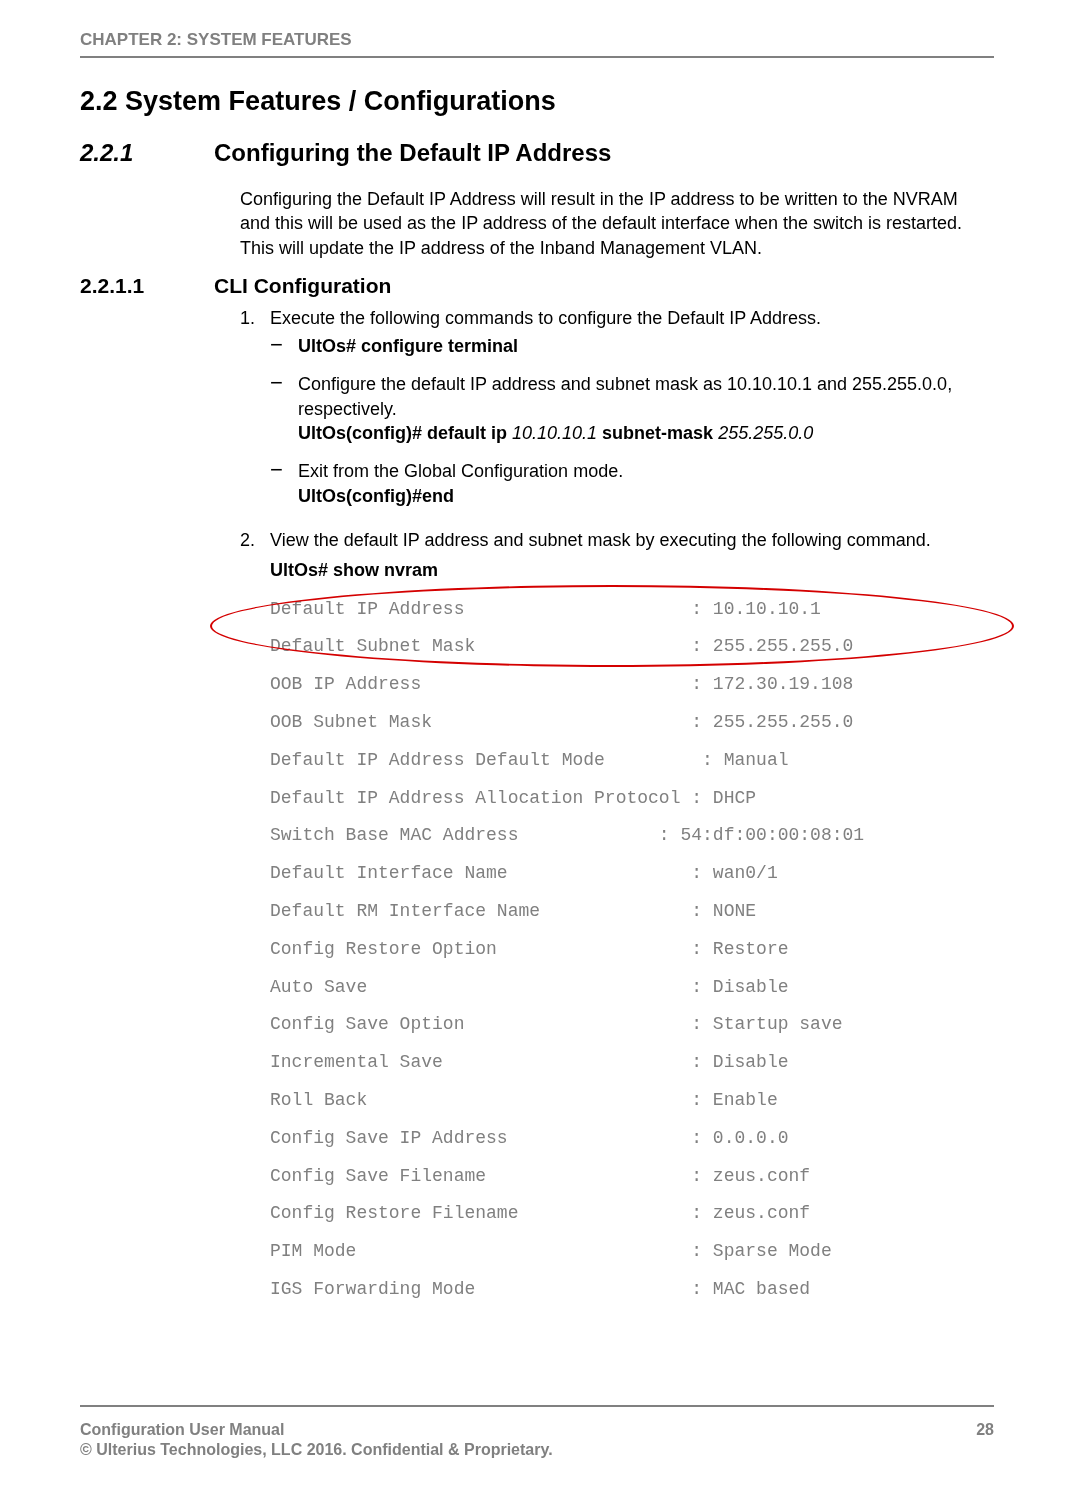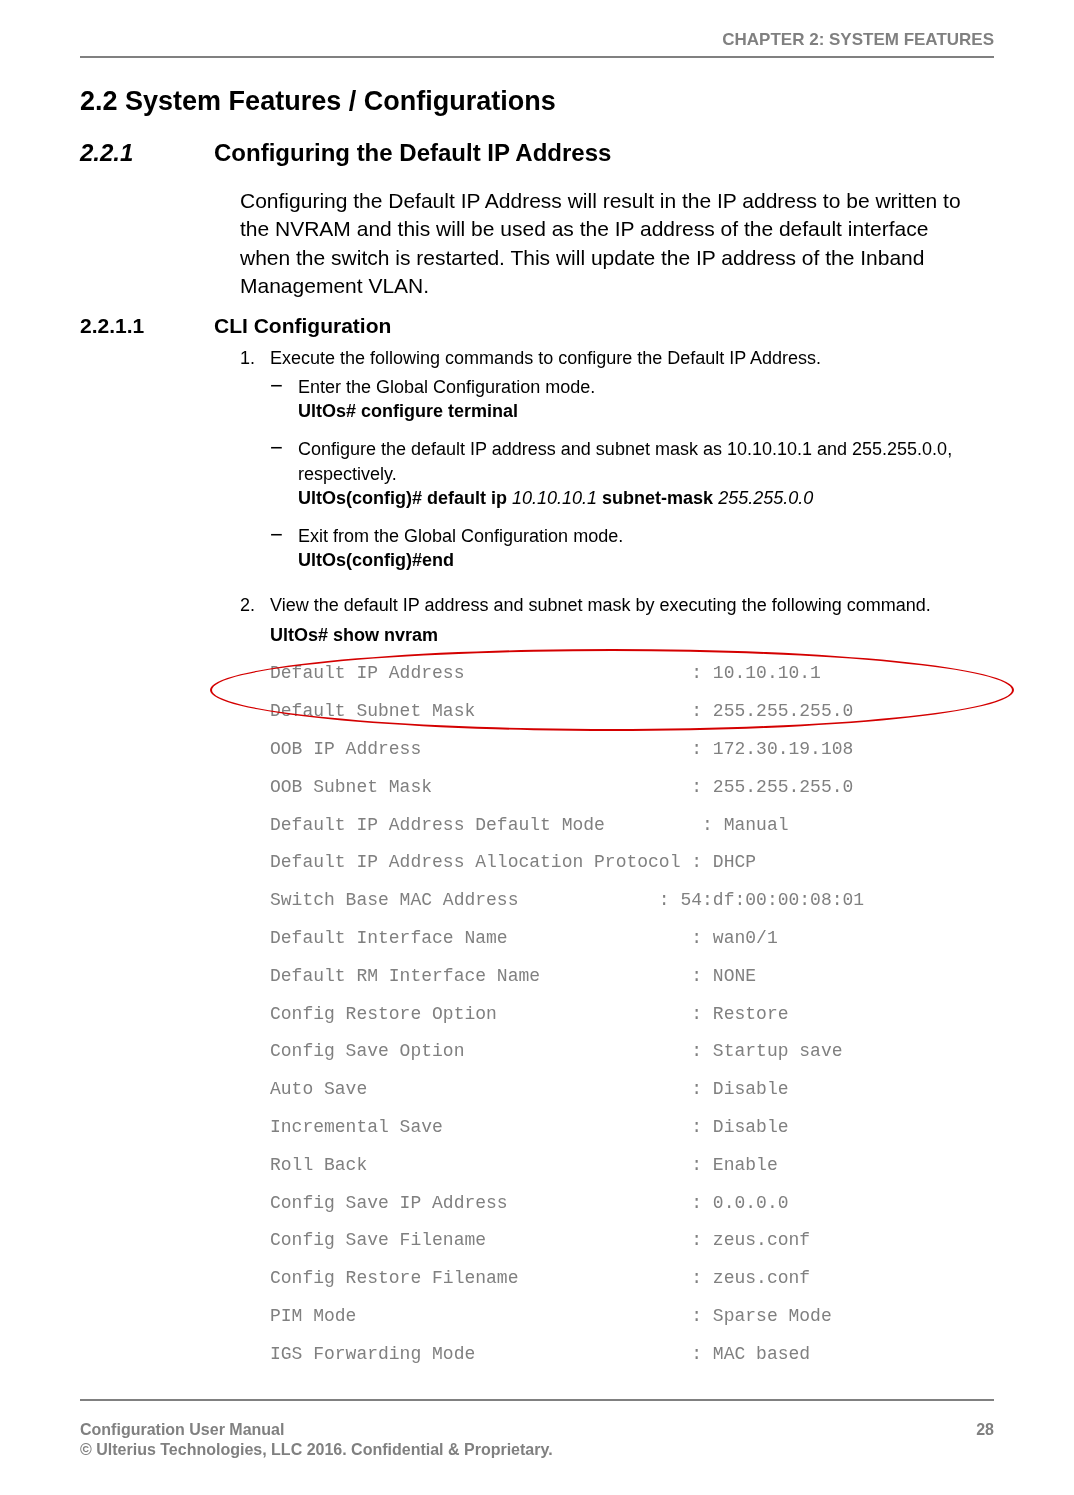--- a/index.html
+++ b/index.html
@@ -11,21 +11,21 @@
     background: #fff;
   }
   .page {
     width: 1074px;
     height: 1495px;
     position: relative;
     box-sizing: border-box;
     padding: 30px 80px 0 80px;
   }
   .header {
-    text-align: right;
+    text-align: left;
     color: #808080;
     font-weight: bold;
     font-size: 17px;
     padding-bottom: 6px;
     border-bottom: 2px solid #808080;
     margin-bottom: 28px;
   }
   .h1 {
     font-size: 27px;
     font-weight: bold;
@@ -39,21 +39,21 @@
   }
   .h2num { width: 134px; flex: 0 0 134px; font-style: italic; }
   .h3row {
     font-size: 21px;
     font-weight: bold;
     margin: 0 0 8px 0;
     display: flex;
   }
   .h3num { width: 134px; flex: 0 0 134px; }
   .bodytext {
-    font-size: 21px;
+    font-size: 18px;
     line-height: 1.35;
     margin-left: 160px;
     margin-right: 10px;
     margin-bottom: 14px;
   }
   .ol-step {
     margin-left: 160px;
     font-size: 18px;
     line-height: 1.35;
   }
@@ -92,21 +92,21 @@
     border: 2px solid #d40000;
     border-radius: 50%;
     pointer-events: none;
   }
   .footer {
     position: absolute;
     left: 80px;
     right: 80px;
     bottom: 36px;
     border-top: 2px solid #808080;
-    padding-top: 20px;
+    padding-top: 14px;
     color: #808080;
     font-weight: bold;
     font-size: 16px;
     display: flex;
     justify-content: space-between;
     flex-wrap: wrap;
   }
   .footer .left { flex: 1; }
   .footer .right { text-align: right; width: 60px; }
   .footer .full { width: 100%; margin-top: 2px; }
@@ -141,21 +141,20 @@
   <div class="ol-step">
 
     <div class="step">
       <div class="step-num">1.</div>
       <div class="step-body">
         <div>Execute the following commands to configure the Default IP Address.</div>
 
         <div class="dash">
           <div class="dash-mark">−</div>
           <div class="dash-body">
-            <div>Enter the Global Configuration mode.</div>
             <div class="cmd">UltOs# configure terminal</div>
           </div>
         </div>
 
         <div class="dash">
           <div class="dash-mark">−</div>
           <div class="dash-body">
             <div>Configure the default IP address and subnet mask as 10.10.10.1 and 255.255.0.0, respectively.</div>
             <div class="cmd">
               <span>UltOs(config)# default ip  </span><span class="arg">10.10.10.1</span><span> subnet-mask </span><span class="arg">255.255.0.0</span>
@@ -189,22 +188,22 @@
     <div class="mono">Default IP Address                     : 10.10.10.1</div>
     <div class="mono">Default Subnet Mask                    : 255.255.255.0</div>
     <div class="mono">OOB IP Address                         : 172.30.19.108</div>
     <div class="mono">OOB Subnet Mask                        : 255.255.255.0</div>
     <div class="mono">Default IP Address Default Mode         : Manual</div>
     <div class="mono">Default IP Address Allocation Protocol : DHCP</div>
     <div class="mono">Switch Base MAC Address             : 54:df:00:00:08:01</div>
     <div class="mono">Default Interface Name                 : wan0/1</div>
     <div class="mono">Default RM Interface Name              : NONE</div>
     <div class="mono">Config Restore Option                  : Restore</div>
+    <div class="mono">Auto Save                              : Disable</div>
     <div class="mono">Config Save Option                     : Startup save</div>
-    <div class="mono">Auto Save                              : Disable</div>
     <div class="mono">Incremental Save                       : Disable</div>
     <div class="mono">Roll Back                              : Enable</div>
     <div class="mono">Config Save IP Address                 : 0.0.0.0</div>
     <div class="mono">Config Save Filename                   : zeus.conf</div>
     <div class="mono">Config Restore Filename                : zeus.conf</div>
     <div class="mono">PIM Mode                               : Sparse Mode</div>
     <div class="mono">IGS Forwarding Mode                    : MAC based</div>
   </div>
 
   <div class="footer">

